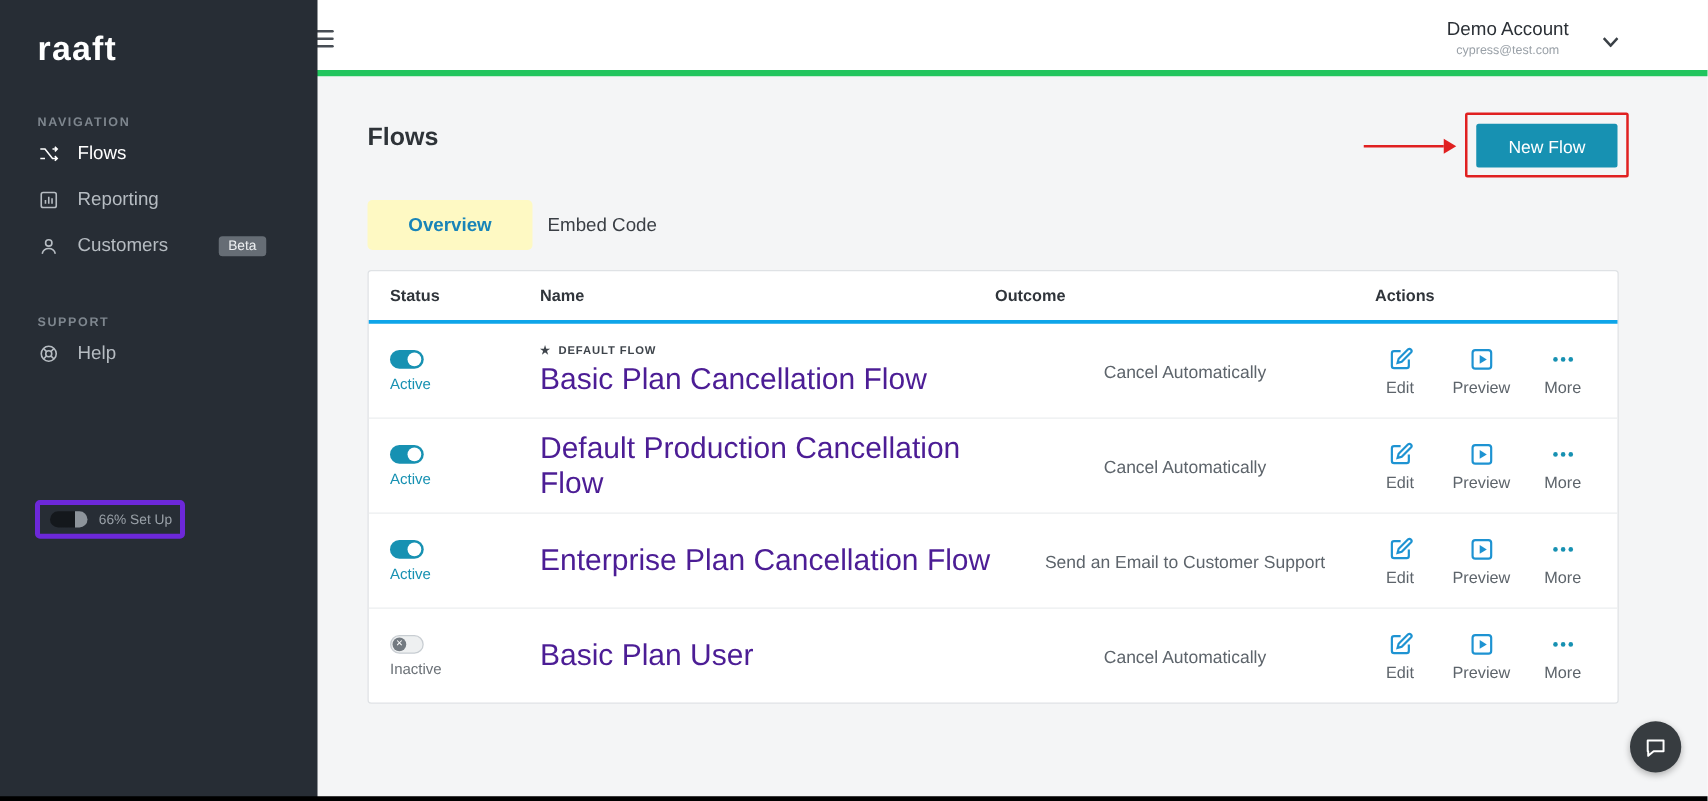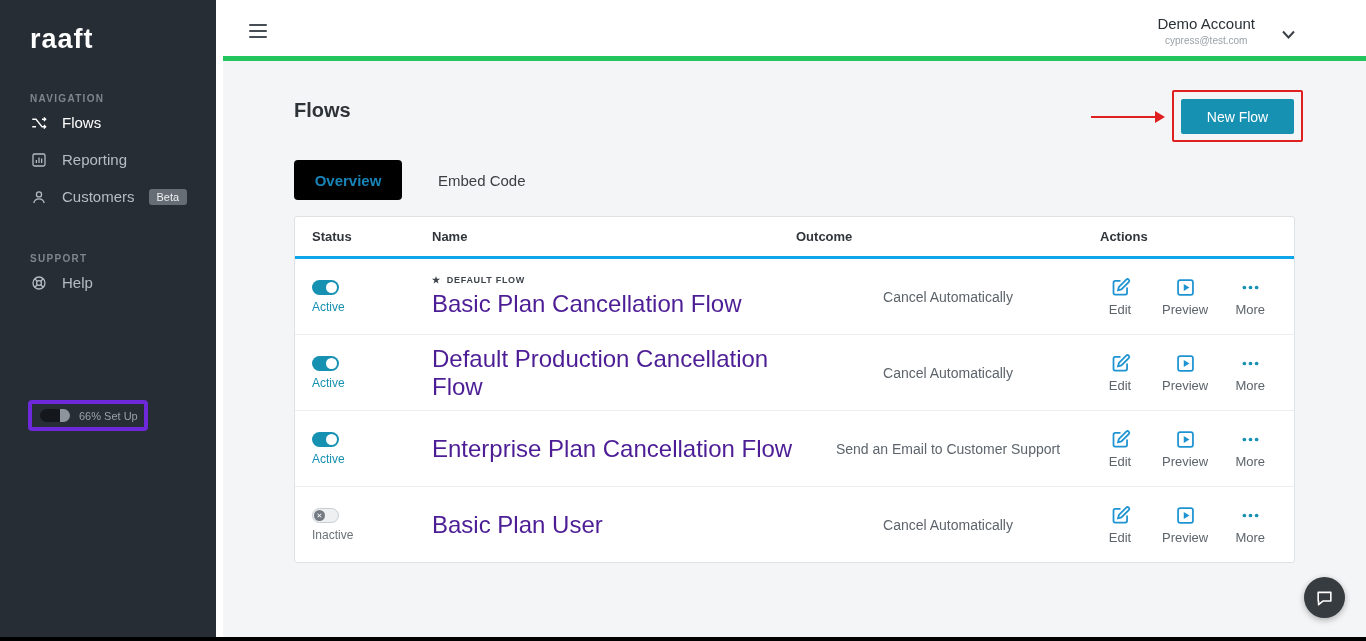--- a/index.html
+++ b/index.html
@@ -6,41 +6,41 @@
   html, body { width: 1366px; height: 641px; }
   body {
     position: relative;
     font-family: "Liberation Sans", sans-serif;
     background: #ffffff;
     overflow: hidden;
   }
 
   
   .sidebar {
-    position: absolute; left: 0; top: 0; bottom: 0; width: 216px;
+    position: absolute; left: 0; top: 0; bottom: 0; width: 254px;
     background: #272d35; color: #b6bcc2; z-index: 2;
   }
   .logo {
     color: #ffffff; font-size: 27px; font-weight: bold; letter-spacing: 1px;
     padding: 24px 0 0 30px;
   }
   .section-label {
     font-size: 10px; letter-spacing: 1.3px; color: #7e868e;
     padding: 0 0 0 30px; margin-top: 38px; font-weight: bold;
   }
   .nav-item {
     display: flex; align-items: center; gap: 14px;
     height: 37px; padding-left: 30px; font-size: 15px; color: #b6bcc2;
     cursor: pointer;
   }
   .nav-item.active { color: #ffffff; }
   .nav-item .icn { width: 18px; height: 18px; display: inline-flex; }
   .nav-item .icn svg { width: 18px; height: 18px; stroke: currentColor; fill: none; stroke-width: 1.7; }
   .badge {
-    background: #666d75; color: #eef0f2;
+    margin-left: 26px; background: #666d75; color: #eef0f2;
     font-size: 11px; padding: 2px 8px; border-radius: 3px;
   }
   .test-data-row {
     display: flex; align-items: center; gap: 10px;
     height: 34px; padding-left: 30px; font-size: 12px; color: #9aa1a8; cursor: pointer;
   }
   .mini-toggle {
     width: 23px; height: 13px; border-radius: 7px; background: #565d64; position: relative; flex: 0 0 auto;
   }
   .mini-toggle::after {
@@ -88,22 +88,22 @@
     border: 2px solid #e02020; border-radius: 2px; pointer-events: none;
   }
   .annot-arrow { position: absolute; left: 868px; top: 50px; width: 76px; height: 13px; pointer-events: none; }
   .annot-arrow .shaft { position: absolute; left: 0; top: 5px; width: 64px; height: 2px; background: #e02020; }
   .annot-arrow .head {
     position: absolute; right: 2px; top: 0; width: 0; height: 0;
     border-left: 10px solid #e02020; border-top: 6px solid transparent; border-bottom: 6px solid transparent;
   }
 
   .tab-overview {
-    position: absolute; left: 71px; top: 99px; width: 108px; height: 40px;
-    background: #000000; color: #1884b8; font-weight: bold; font-size: 15px;
+    position: absolute; left: 71px; top: 99px; width: 132px; height: 40px;
+    background: #fef9c3; color: #1884b8; font-weight: bold; font-size: 15px;
     border-radius: 4px; display: flex; align-items: center; justify-content: center; cursor: pointer;
   }
   .tab-embed {
     position: absolute; left: 201px; top: 99px; height: 40px; padding: 0 14px;
     color: #3a3f45; font-size: 15px; display: flex; align-items: center; cursor: pointer;
   }
 
   
   .card {
     position: absolute; left: 71px; top: 155px; width: 1001px; height: 347px;

